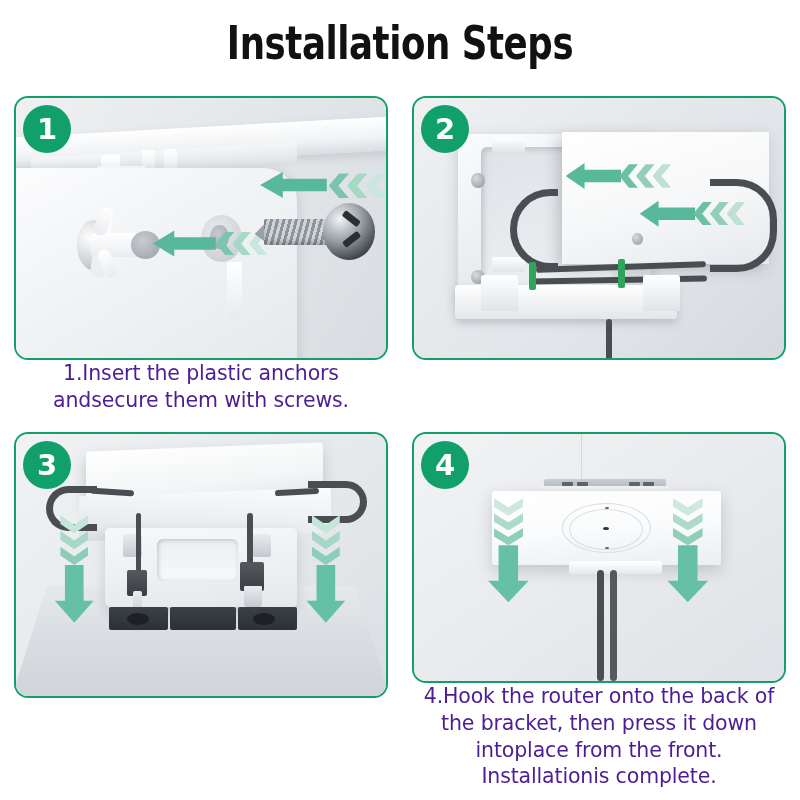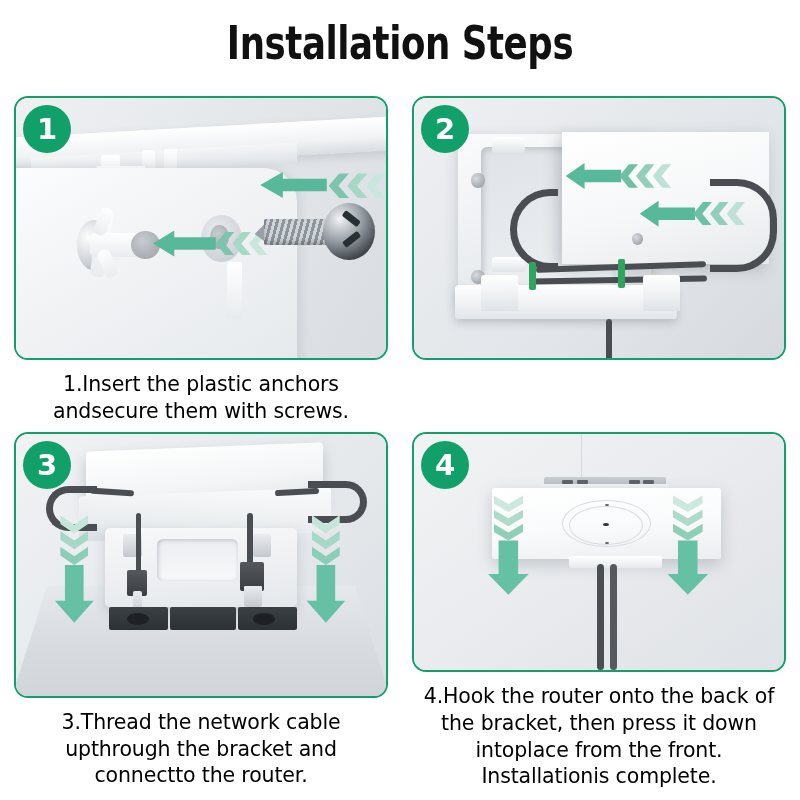--- a/index.html
+++ b/index.html
@@ -80,25 +80,24 @@
     display: flex;
     align-items: center;
     justify-content: center;
     z-index: 40;
     line-height: 1;
     font-family: "DejaVu Sans", sans-serif;
   }
 
   
   .step-caption {
-    margin-top: 11px;
     text-align: center;
     font-size: 20.5px;
     line-height: 1.30;
-    color: #000000;
+    color: #4c1d95;
     padding: 0 2px;
     letter-spacing: -0.15px;
   }
   .step-cell.row2 .step-caption { font-size: 20.5px; }
 
   
   .scene { position: absolute; inset: 0; }
 
   
   .arrow-l {
@@ -362,21 +361,20 @@
           <div class="chev-d" style="left:12%; top:43%; width:7.5%; height:7%; background:#8ccdb7;"></div>
           <div class="arrow-d" style="left:10.5%; top:50%; width:10.5%; height:22%;"></div>
 
           <div class="chev-d" style="left:80%; top:31%; width:7.5%; height:7%; background:#c5e5d9;"></div>
           <div class="chev-d" style="left:80%; top:37%; width:7.5%; height:7%; background:#a7d8c7;"></div>
           <div class="chev-d" style="left:80%; top:43%; width:7.5%; height:7%; background:#8ccdb7;"></div>
           <div class="arrow-d" style="left:78.5%; top:50%; width:10.5%; height:22%;"></div>
         </div>
         <div class="step-badge">3</div>
       </div>
-      <div class="step-caption">3.Thread the network cable upthrough the bracket and connectto the router.</div>
     </div>
 
     <div class="step-cell row2">
       <div class="step-figure">
         <div class="scene">
           <div class="p4-wall"></div>
           <div class="p4-wallseam" style="left:45%;"></div>
 
           <div class="p4-bracket-top"></div>
           <div class="p4-bracket-top2"></div>

